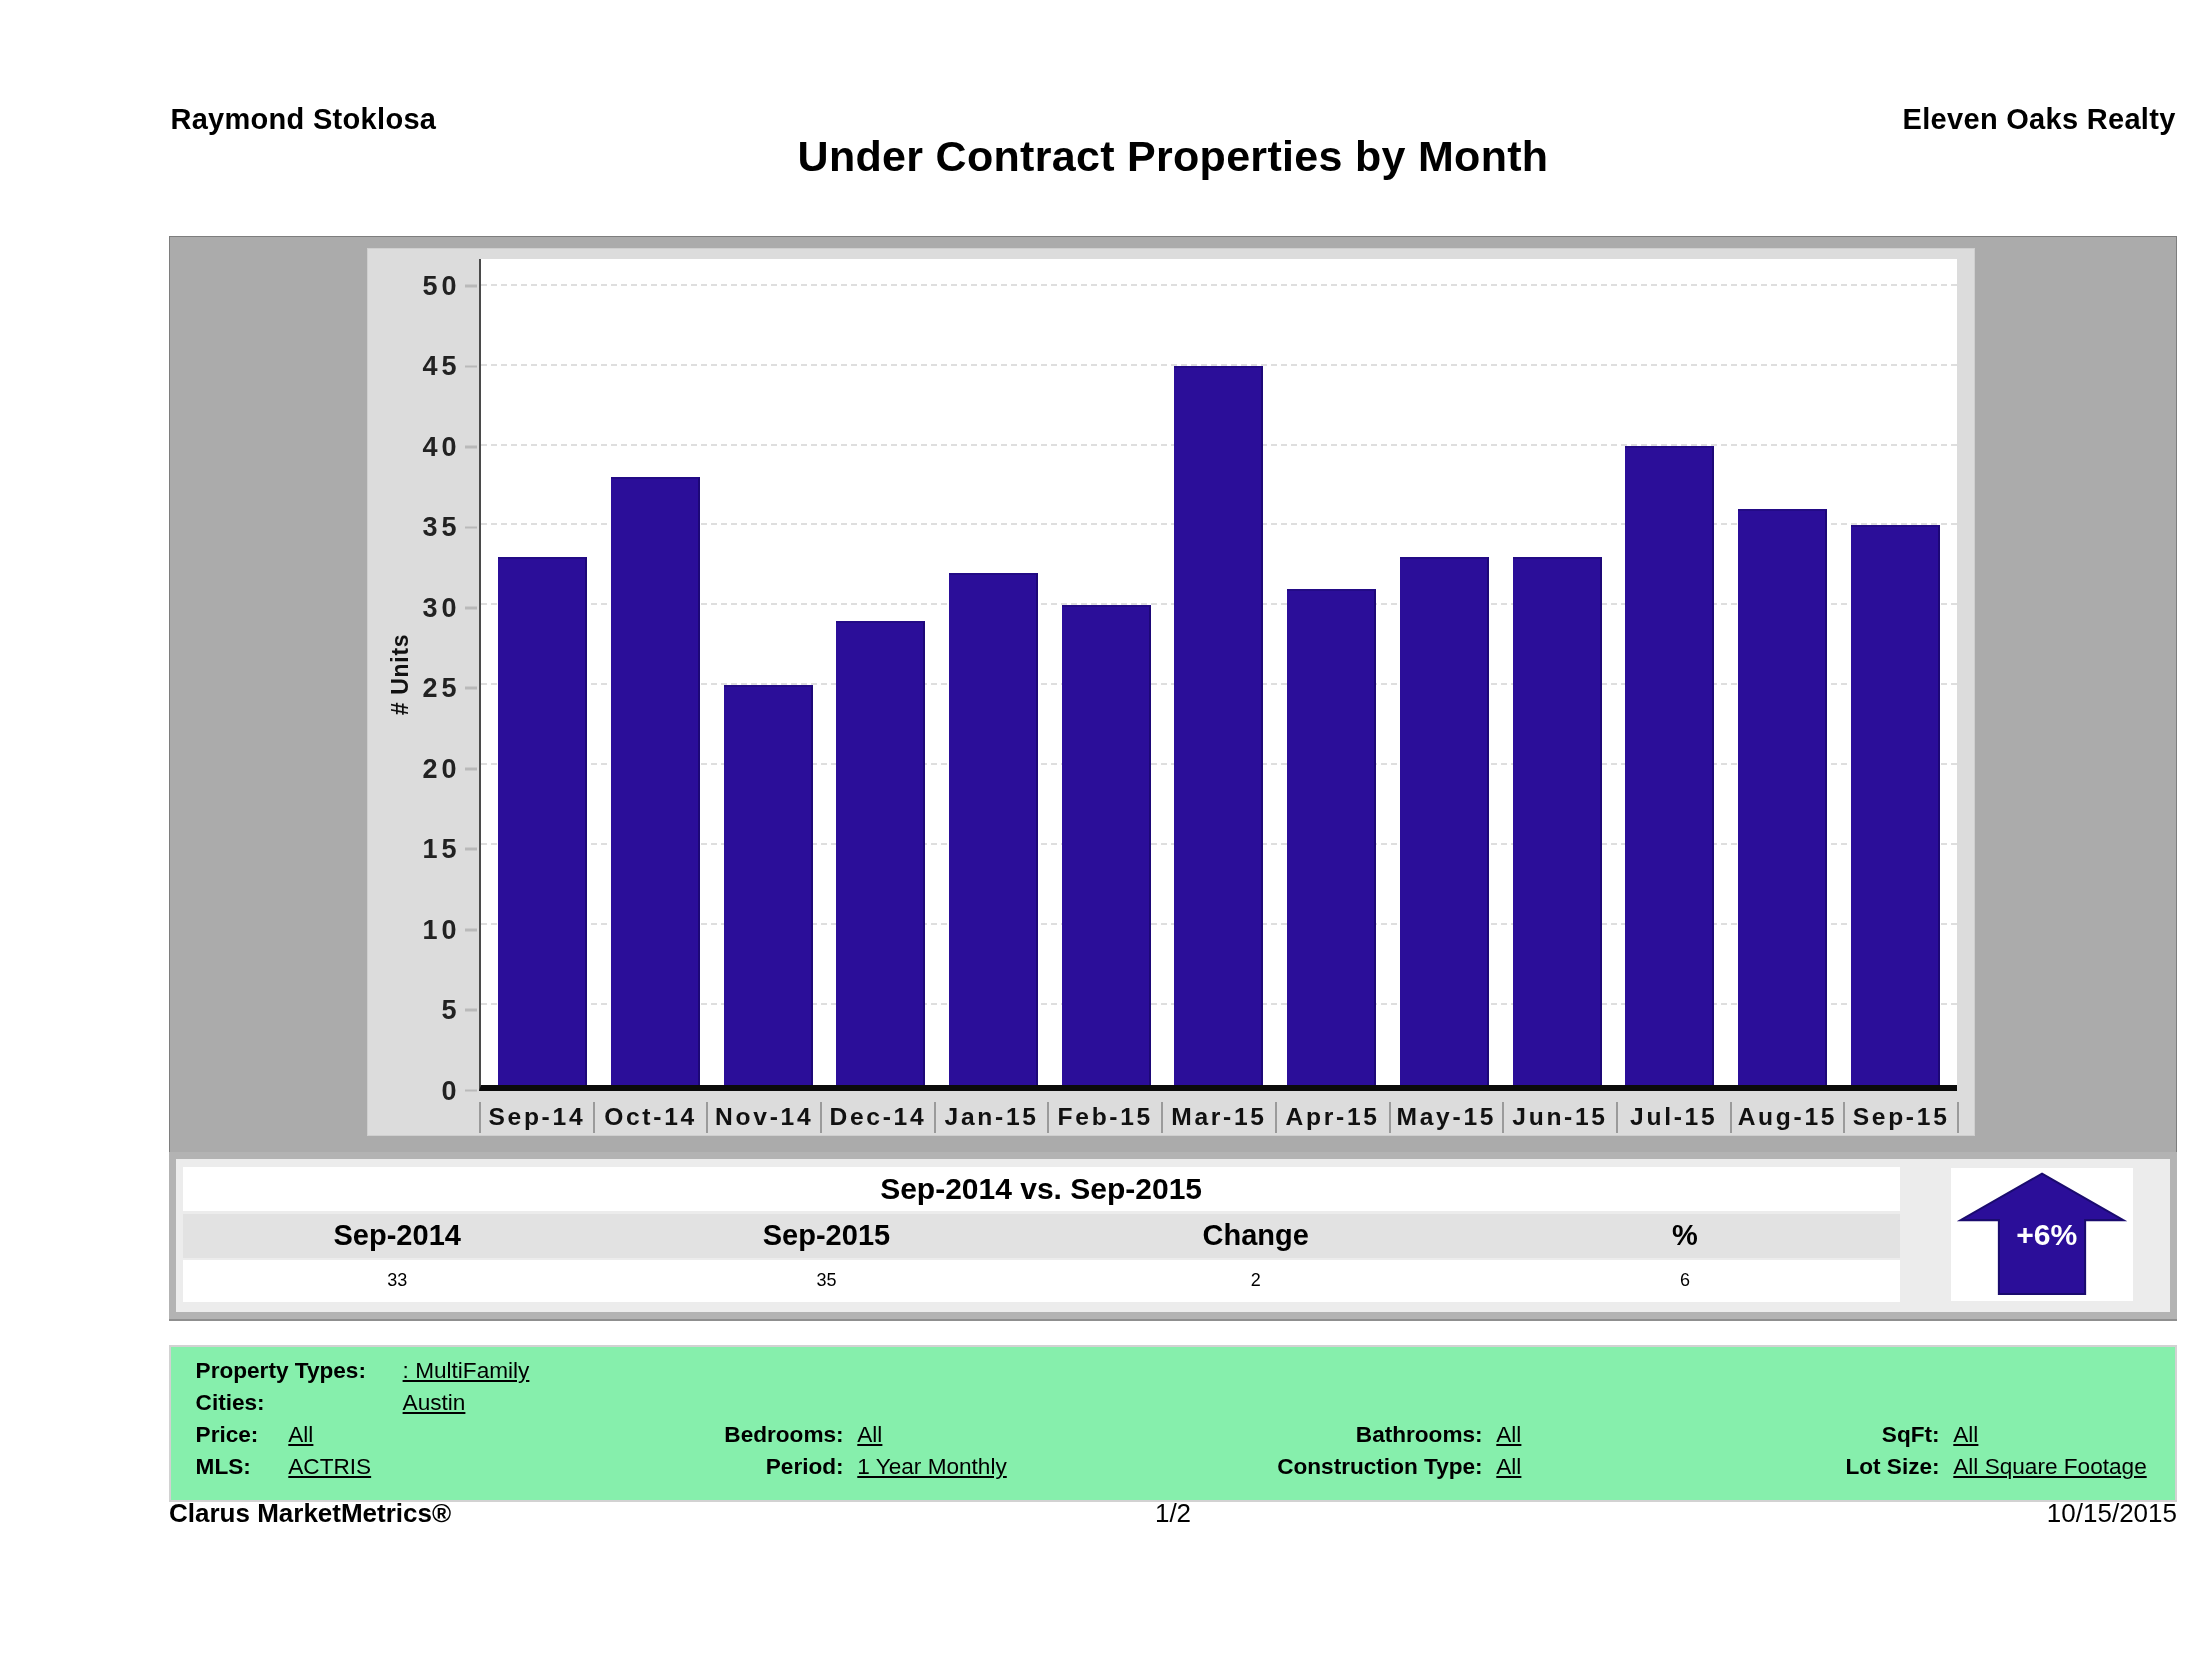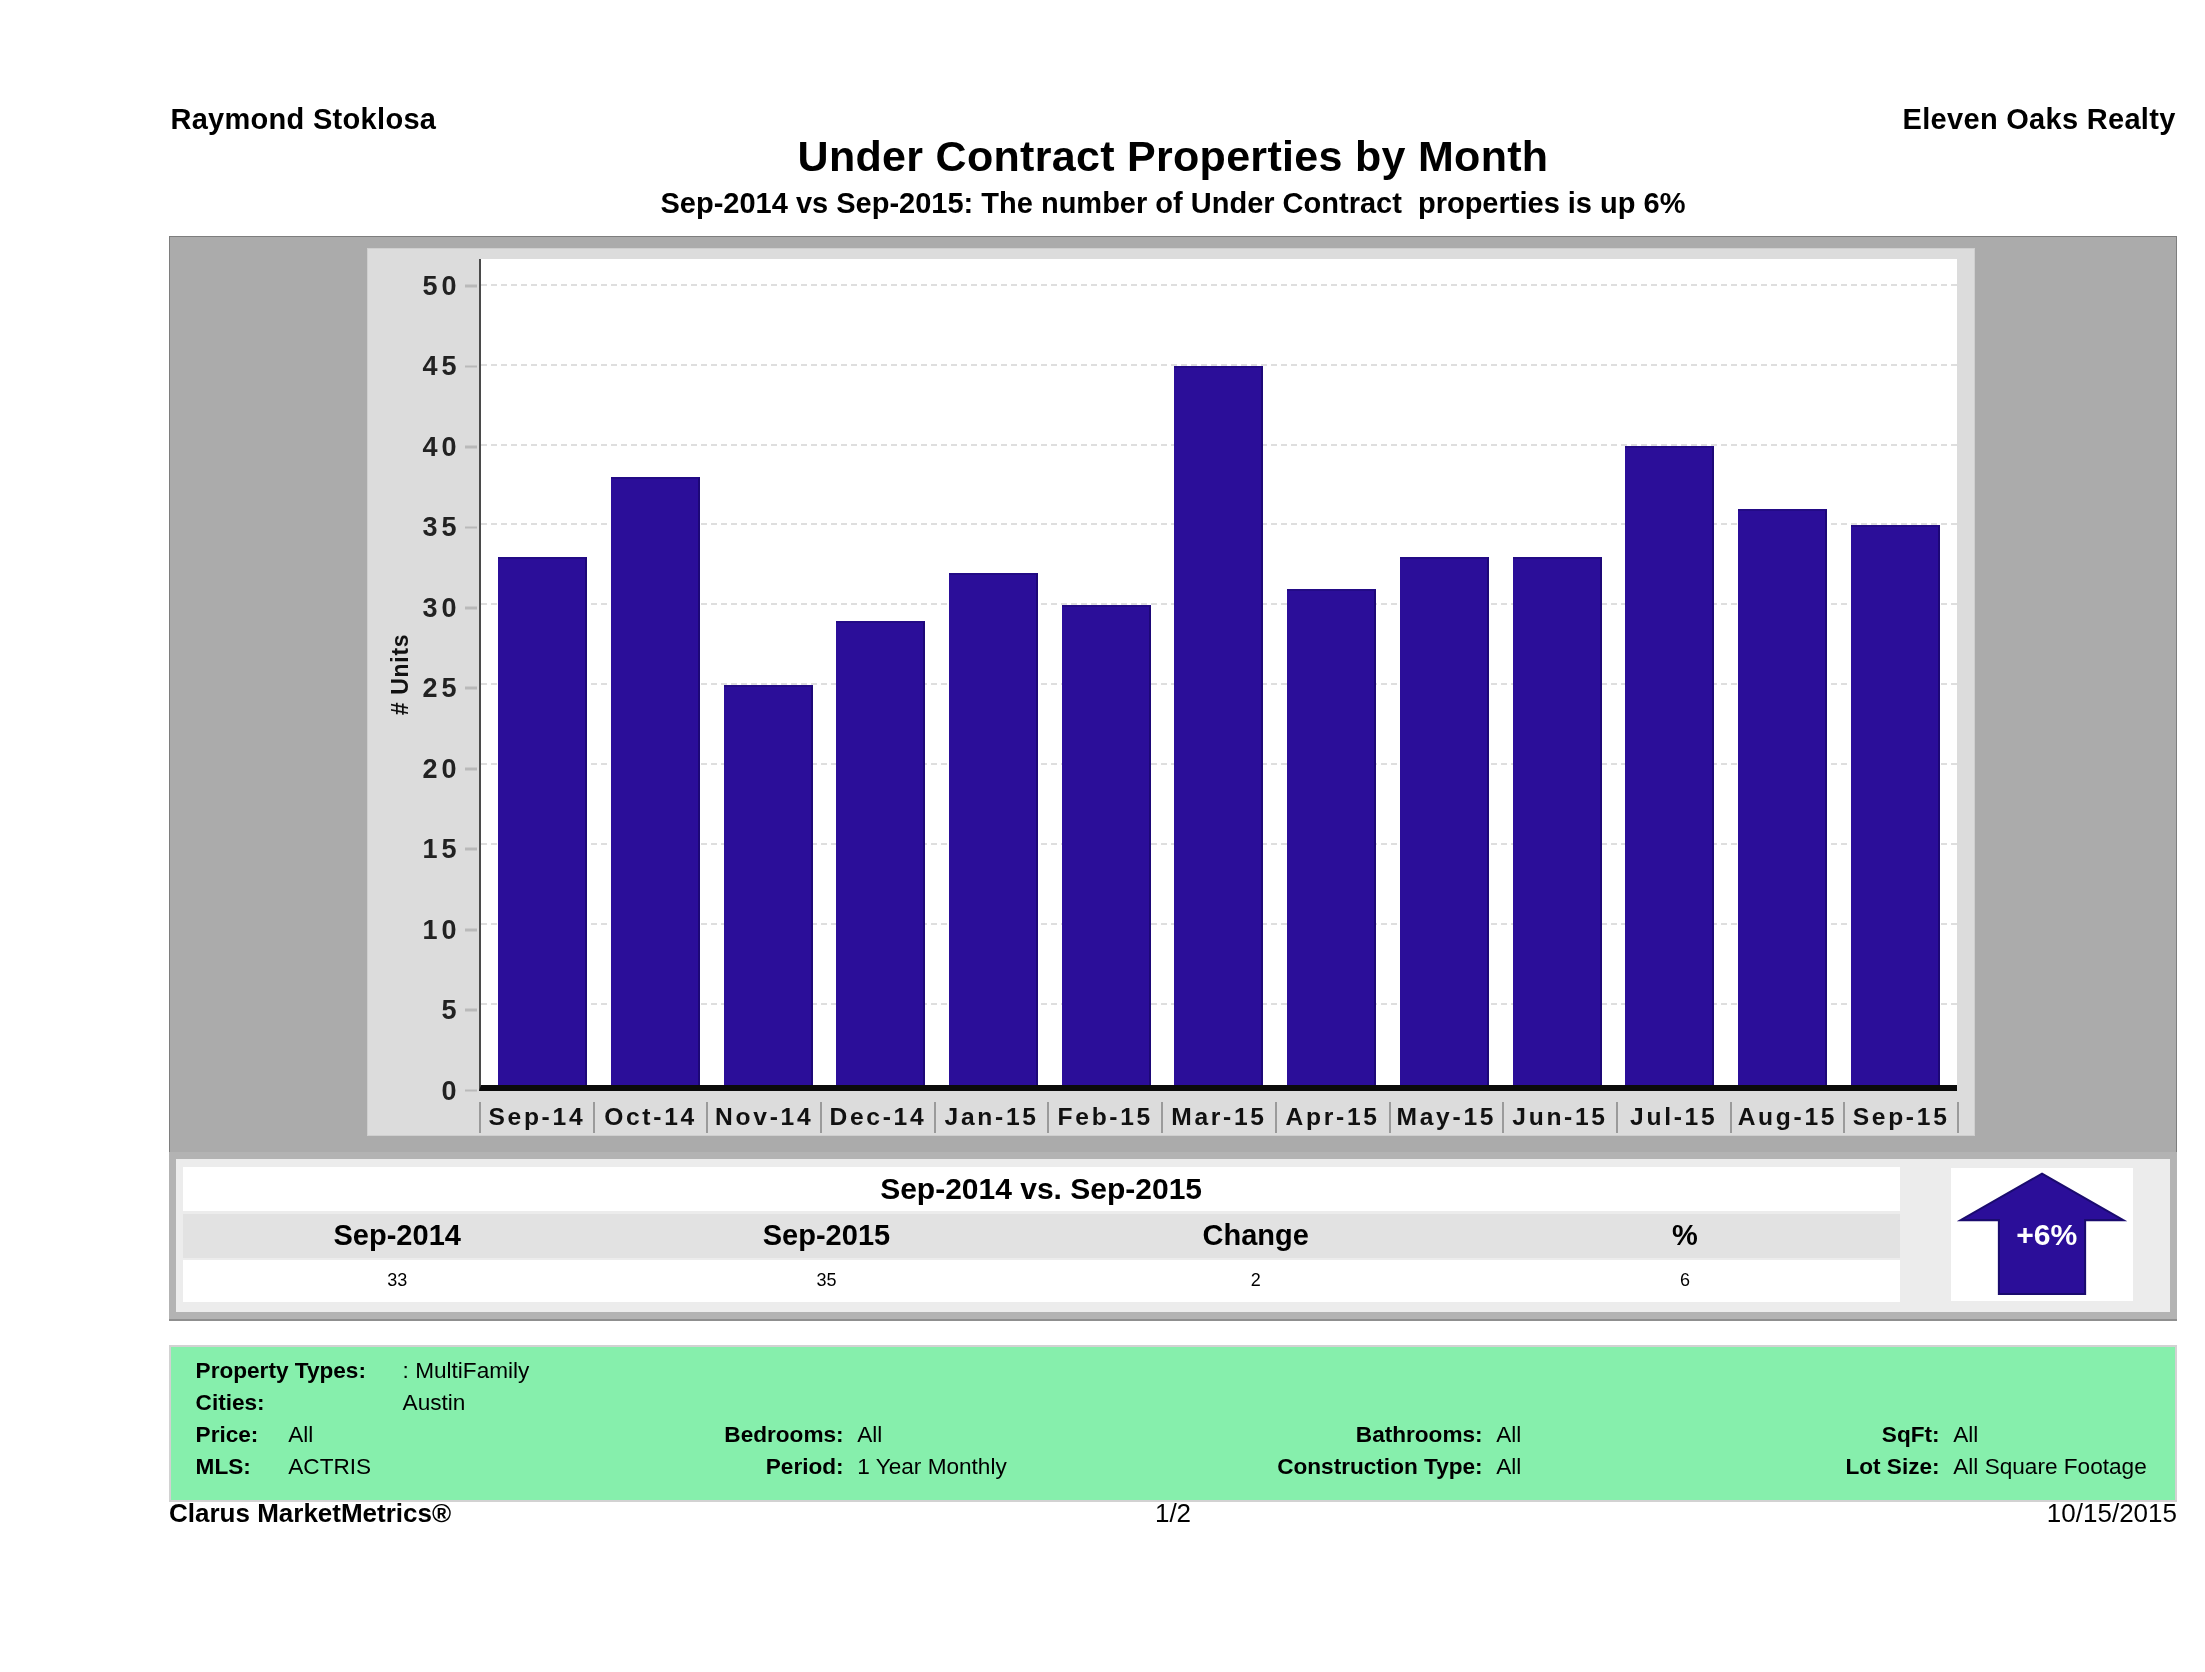--- a/index.html
+++ b/index.html
@@ -62,40 +62,39 @@
 
   
   .filters-box { position:absolute; left:169px; top:1345px; width:2008px; height:157px;
                  background:#86efac; border:2.1px solid #d2d2d2; padding:11px 13.7px 0 24.6px; }
   .filter-row { display:grid; align-items:baseline; margin-bottom:5.5px; font-size:22.6px; }
   .filter-row.wide { grid-template-columns:207px auto; }
   .filter-row.cols { grid-template-columns:79px 82px 487px 362px 277px 271px 186px auto; }
   .filter-row.cols.first-cols { margin-top:6.8px; }
   .filter-label { font-weight:bold; white-space:nowrap; }
   .filter-row.cols .filter-label.align-right { text-align:right; }
-  .filter-value { white-space:nowrap; }
+  .filter-value { white-space:nowrap;text-decoration:underline; }
   .filter-row.cols .filter-value { padding-left:13.7px; }
 
   
   .footer-bar { position:absolute; left:169px; top:1498px; width:2008px; height:41px; }
   .footer-brand { position:absolute; left:0; top:0; font-size:26px; font-weight:bold; }
   .footer-page { position:absolute; left:0; top:0; width:100%; text-align:center; font-size:26px; }
   .footer-date { position:absolute; right:0; top:0; font-size:26px; }
   .disclaimer { position:absolute; left:169px; top:1539px; width:2008px; text-align:center; font-size:22px; color:#111; }
 </style>
 </head>
 <body>
 
 <div class="report">
 
   <div class="header-bar">
     <div class="agent-name">Raymond Stoklosa</div>
     <div class="company-name">Eleven Oaks Realty</div>
     <div class="report-title">Under Contract Properties by Month</div>
-    <div class="report-subtitle">Sep-2014 vs Sep-2015: The number of Under Contract  properties is up 6%</div>
   </div>
 
   <div class="chart-frame">
     <div class="chart-panel">
       <div class="y-axis-title">
         <span># Units</span>
       </div>
       <div class="y-axis-labels">
           <div class="ytick" style="bottom: 0%;">
             <span class="ytick-text">0</span>

